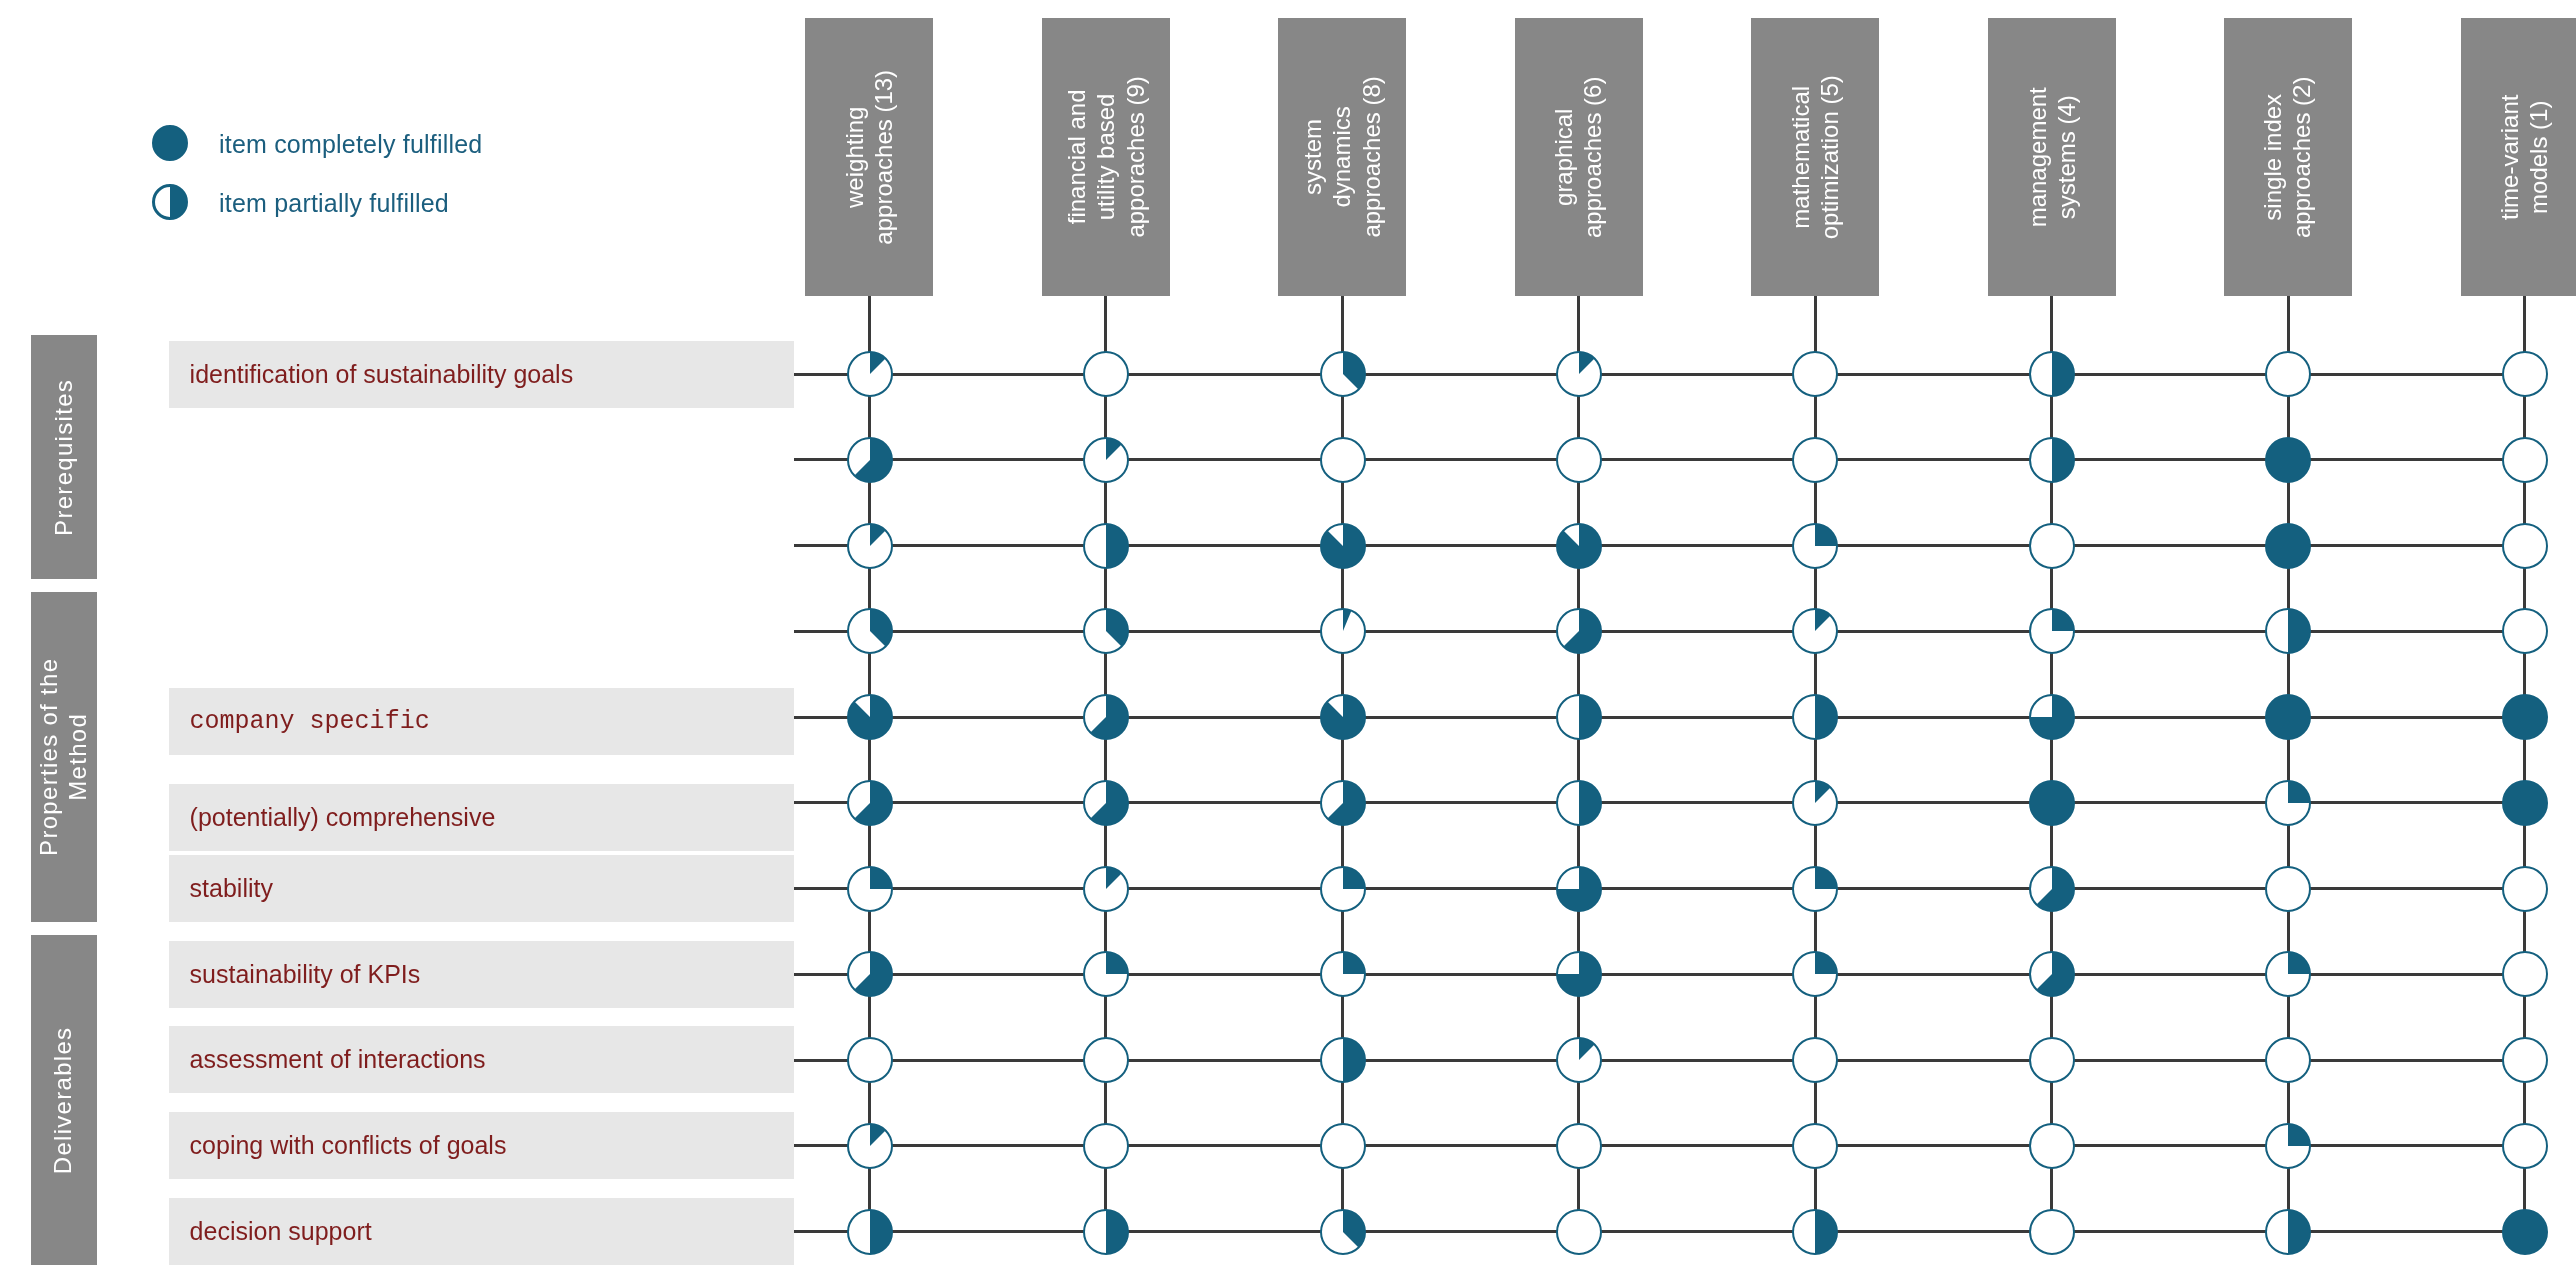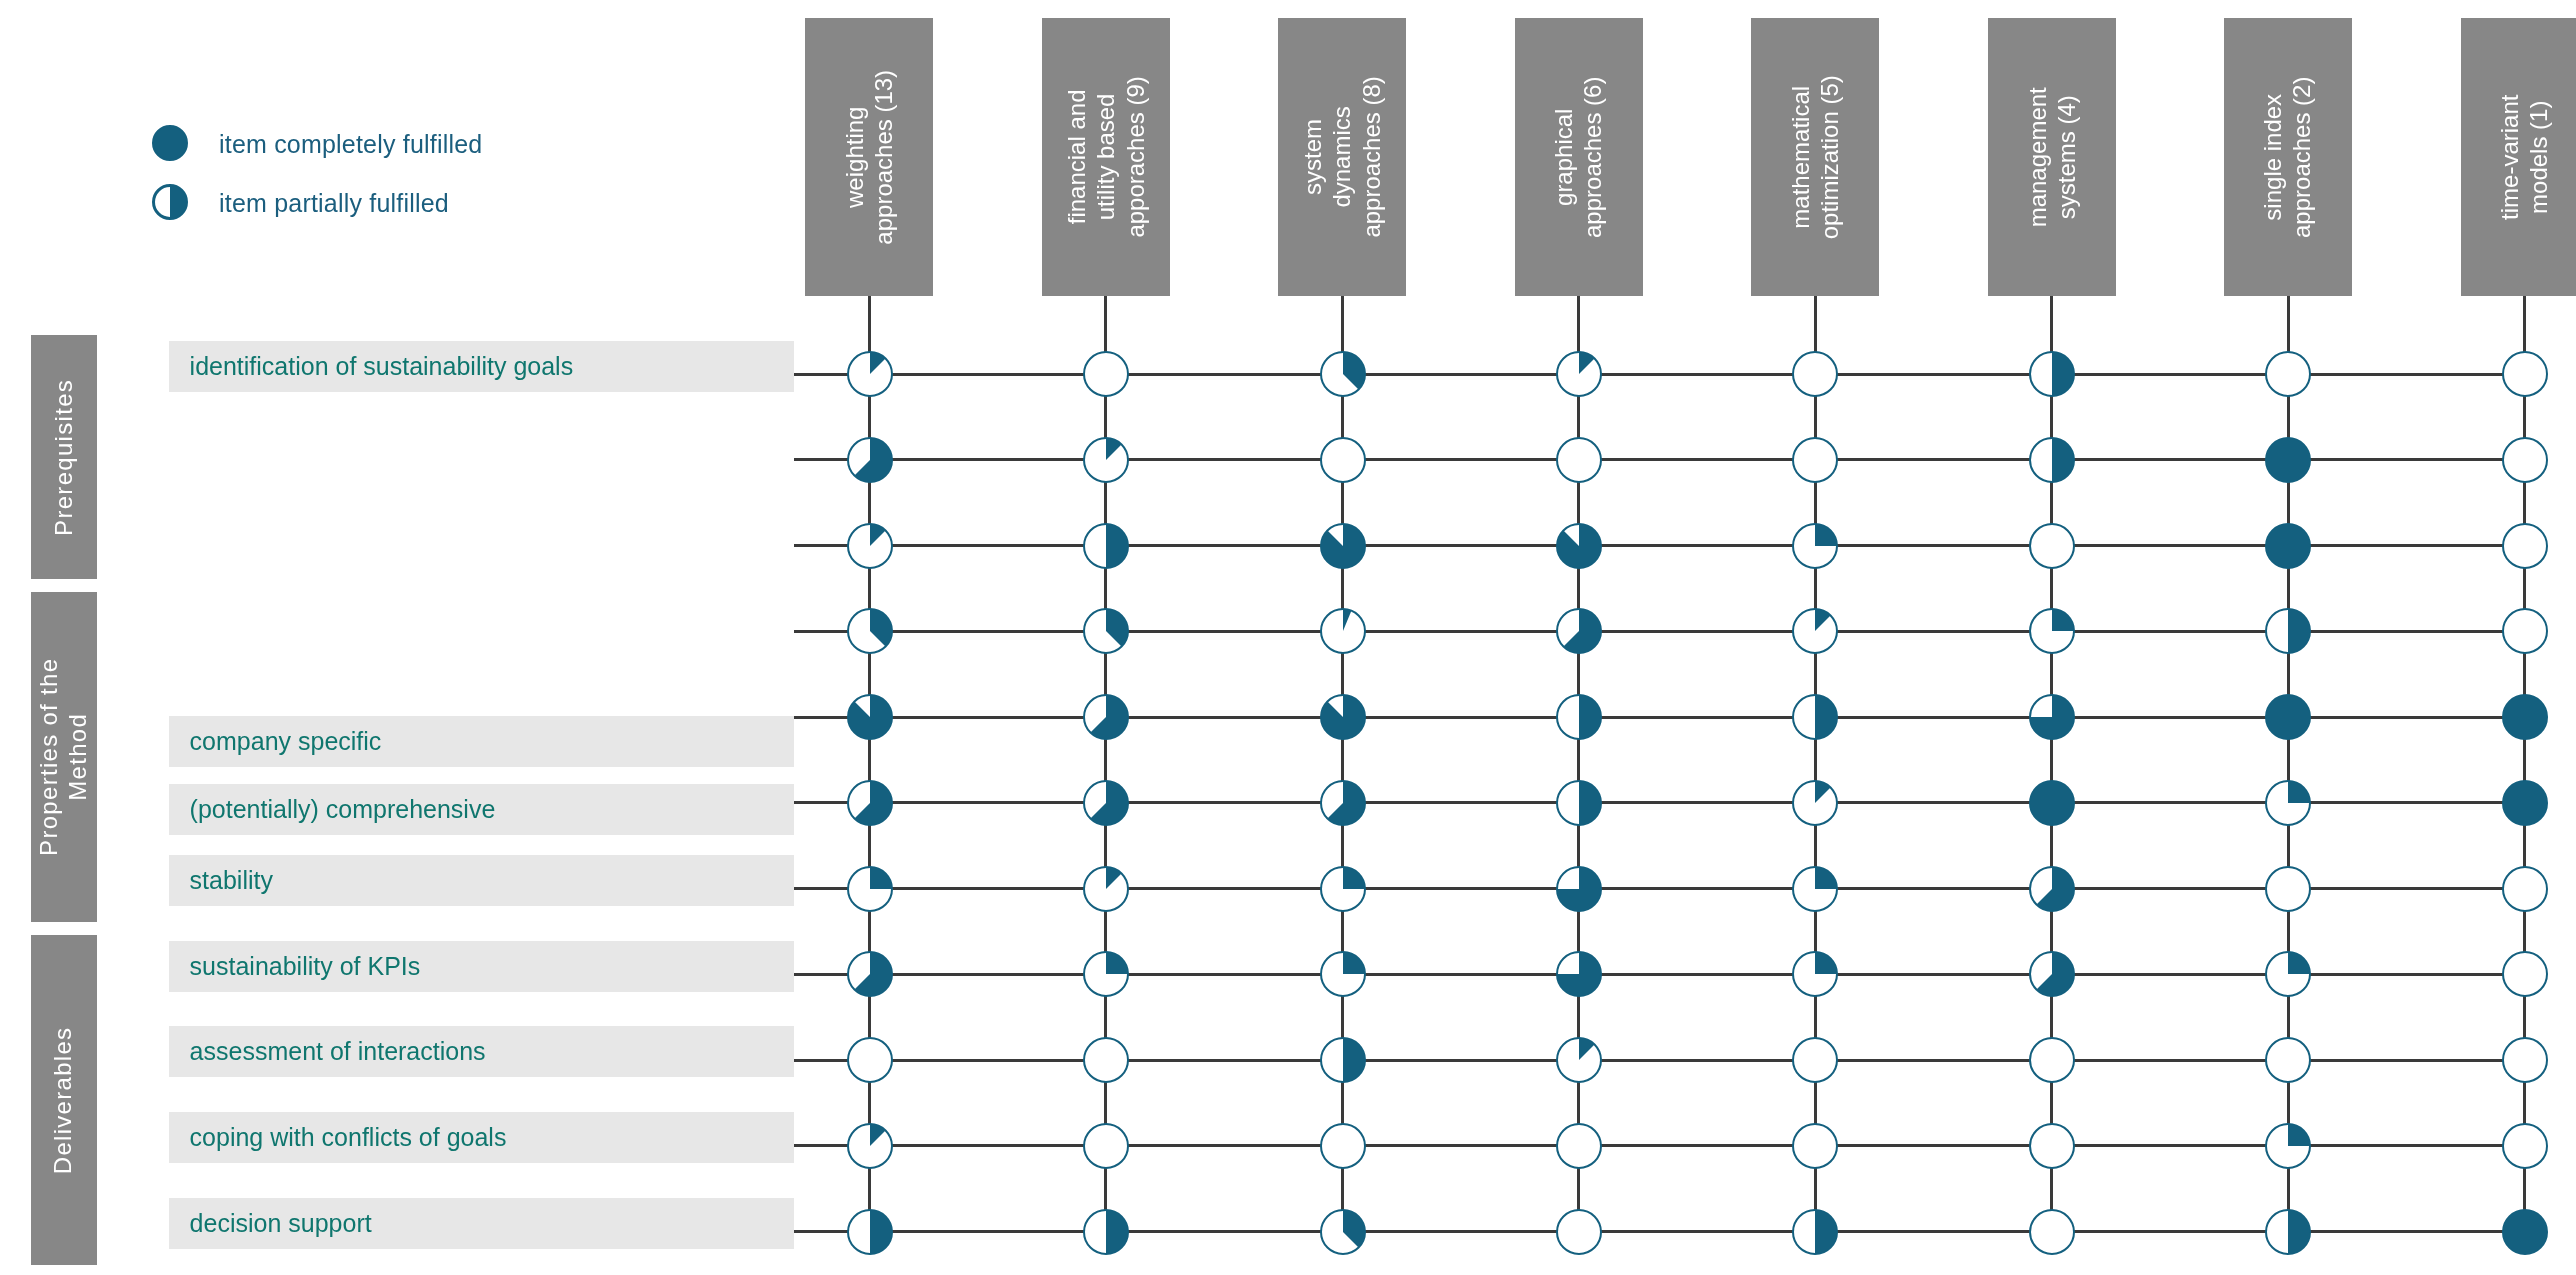--- a/index.html
+++ b/index.html
@@ -104,27 +104,27 @@
     text-align: center;
     line-height: 1.2;
   }
   .group-text span { display: block; }
 
   
   .row-label {
     position: absolute;
     left: 169px;
     width: 625px;
-    height: 51px;
+    height: 67px;
     background: #e7e7e7;
     display: flex;
     align-items: center;
     padding-left: 20.6px;
     font-size: 25px;
-    color: #0f766e;
+    color: #7f1d1d;
   }
 
   
   .h-line {
     position: absolute;
     height: 3.3px;
     background: #3a3a3a;
     left: 794px;
     width: 1728px;
   }
@@ -380,21 +380,21 @@
         </div>
       </div>
       <div class="cell-ball" title="practicality / single index approaches (2)" style="left: 2265px; top: 608px;">
         <div class="ball" style="width: 46px; height: 46px; border-color: rgb(20, 96, 127);">
           <div class="fill" style="background: rgb(20, 96, 127); clip-path: polygon(50% 50%, 50% 0%, 55.255% 0%, 60.628% 0%, 66.246% 0%, 72.261% 0%, 78.868% 0%, 86.327% 0%, 95.02% 0%, 100% 4.98%, 100% 13.673%, 100% 21.132%, 100% 27.739%, 100% 33.754%, 100% 39.372%, 100% 44.745%, 100% 50%, 100% 55.255%, 100% 60.628%, 100% 66.246%, 100% 72.261%, 100% 78.868%, 100% 86.327%, 100% 95.02%, 95.02% 100%, 86.327% 100%, 78.868% 100%, 72.261% 100%, 66.246% 100%, 60.628% 100%, 55.255% 100%, 50% 100%);"></div>
         </div>
       </div>
       <div class="cell-ball" title="practicality / time-variant models (1)" style="left: 2502px; top: 608px;">
         <div class="ball" style="width: 46px; height: 46px; border-color: rgb(20, 96, 127);"></div>
       </div>
-      <div class="row-label" style="top: 716px;">company specific</div>
+      <div class="row-label" style="top: 688px; font-family: Liberation Mono, monospace;">company specific</div>
       <div class="h-line" style="top: 716px;"></div>
       <div class="cell-ball" title="company specific / weighting approaches (13)" style="left: 847px; top: 694px;">
         <div class="ball" style="width: 46px; height: 46px; border-color: rgb(20, 96, 127);">
           <div class="fill" style="background: rgb(20, 96, 127); clip-path: polygon(50% 50%, 50% 0%, 55.205% 0%, 60.525% 0%, 66.082% 0%, 72.025% 0%, 78.539% 0%, 85.876% 0%, 94.398% 0%, 100% 4.259%, 100% 12.989%, 100% 20.47%, 100% 27.084%, 100% 33.096%, 100% 38.699%, 100% 44.045%, 100% 49.259%, 100% 54.457%, 100% 59.753%, 100% 65.269%, 100% 71.146%, 100% 77.565%, 100% 84.766%, 100% 93.09%, 97.121% 100%, 88.171% 100%, 80.538% 100%, 73.818% 100%, 67.734% 100%, 62.082% 100%, 56.708% 100%, 51.482% 100%, 46.288% 100%, 41.014% 100%, 35.538% 100%, 29.722% 100%, 23.393% 100%, 16.322% 100%, 8.185% 100%, 0% 98.54%, 0% 89.357%, 0% 81.565%, 0% 74.734%, 0% 68.572%, 0% 62.869%, 0% 57.464%, 0% 52.224%, 0% 47.033%, 0% 41.777%, 0% 36.337%, 0% 30.58%, 0% 24.337%, 0% 17.389%, 0% 9.429%, 0% 0%);"></div>
         </div>
       </div>
       <div class="cell-ball" title="company specific / financial and utility based apporaches (9)" style="left: 1083px; top: 694px;">
         <div class="ball" style="width: 46px; height: 46px; border-color: rgb(20, 96, 127);">
           <div class="fill" style="background: rgb(20, 96, 127); clip-path: polygon(50% 50%, 50% 0%, 55.186% 0%, 60.484% 0%, 66.018% 0%, 71.932% 0%, 78.41% 0%, 85.699% 0%, 94.154% 0%, 100% 3.972%, 100% 12.717%, 100% 20.206%, 100% 26.824%, 100% 32.835%, 100% 38.432%, 100% 43.768%, 100% 48.966%, 100% 54.143%, 100% 59.41%, 100% 64.886%, 100% 70.711%, 100% 77.059%, 100% 84.162%, 100% 92.348%, 97.975% 100%, 88.917% 100%, 81.212% 100%, 74.444% 100%, 68.329% 100%, 62.662% 100%, 57.285% 100%, 52.068% 100%, 46.896% 100%, 41.656% 100%, 36.233% 100%, 30.49% 100%, 24.263% 100%, 17.333% 100%, 9.397% 100%, 0% 100%);"></div>
         </div>

